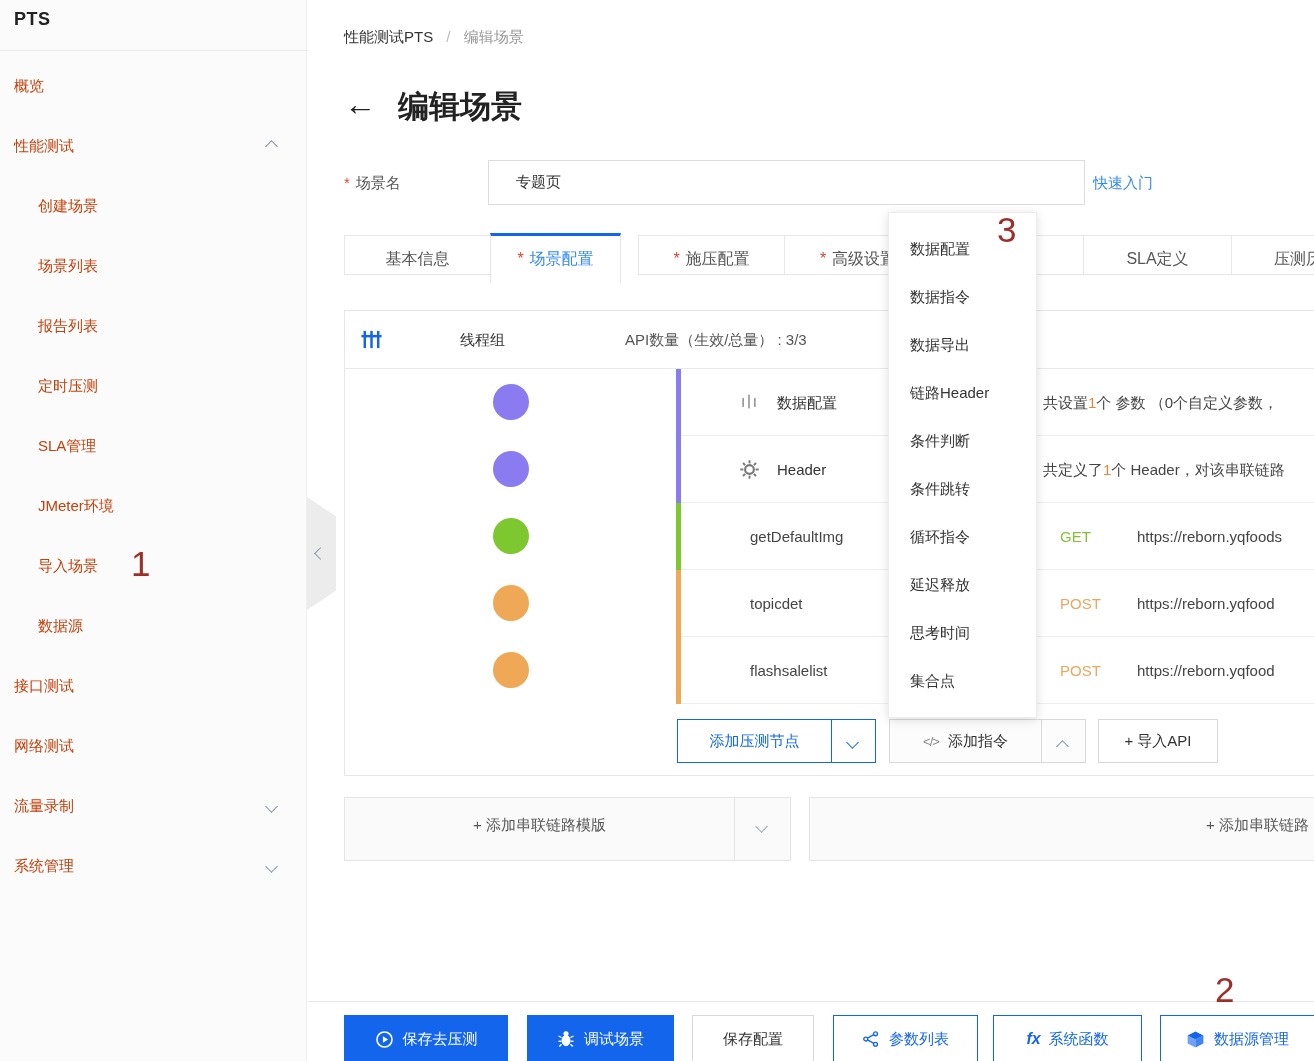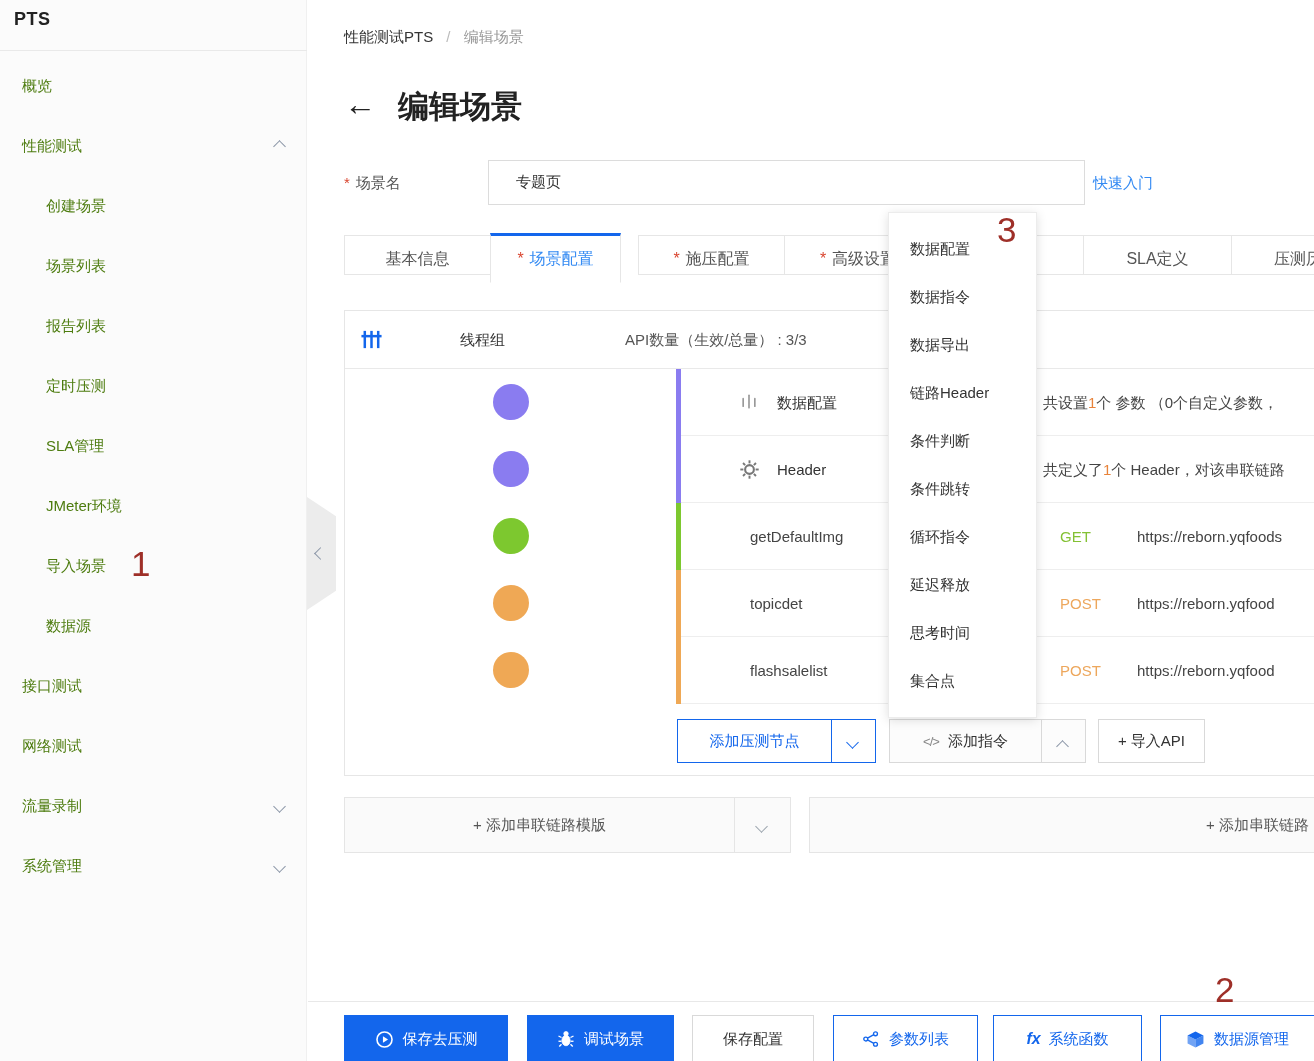--- a/index.html
+++ b/index.html
@@ -3,21 +3,21 @@
 <meta charset="utf-8">
 <style>
   * { margin:0; padding:0; box-sizing:border-box; }
   body { font-family:"Liberation Sans", sans-serif; background:#fff; }
   #canvas { position:relative; width:1314px; height:1061px; background:#fff; overflow:hidden; }
 
   
   .sidebar { position:absolute; left:0; top:0; width:307px; height:1061px; background:#fbfbfb; border-right:1px solid #f0f0f0; }
   .brand { position:absolute; left:14px; top:9px; font-size:18px; font-weight:bold; color:#222; letter-spacing:.5px; }
   .brand-divider { position:absolute; left:0; top:50px; width:307px; border-top:1px solid #e9e9e9; }
-  .side-item { position:absolute; left:8px; width:304px; height:60px; line-height:60px; font-size:15px; color:#4d7c0f; cursor:pointer; }
+  .side-item { position:absolute; left:0; width:304px; height:60px; line-height:60px; font-size:15px; color:#c2410c; cursor:pointer; }
   .side-item .lbl1 { margin-left:14px; }
   .side-item .lbl2 { margin-left:38px; }
   .chev { display:inline-block; width:9px; height:9px; border-right:1.6px solid #8a95a6; border-bottom:1.6px solid #8a95a6; }
   .chev.down { transform:rotate(45deg); }
   .chev.up { transform:rotate(-135deg); }
   .chev.left { transform:rotate(135deg); }
   .side-chev { position:absolute; right:28px; top:26px; }
   .collapse-tab { position:absolute; left:307px; top:497px; width:29px; height:113px; background:#ececec; clip-path:polygon(0 0,100% 17%,100% 83%,0 100%); }
   .collapse-tab .chev { position:absolute; left:9px; top:52px; }
 
@@ -69,24 +69,24 @@
   .bs-main { flex:1; text-align:center; line-height:42px; font-size:15px; white-space:nowrap; }
   .bs-chev { width:44px; position:relative; }
   .bs-chev .chev { position:absolute; left:16px; top:18px; }
   .add-node { left:332px; top:408px; width:199px; border:1px solid #1366ec; color:#1366ec; }
   .add-node .bs-chev { border-left:1px solid #1366ec; }
   .add-node .chev { border-color:#1366ec; }
   .add-instr { left:544px; top:408px; width:197px; border:1px solid #d9d9d9; color:#333; background:#fcfcfc; }
   .add-instr .bs-chev { border-left:1px solid #d9d9d9; }
   .add-instr .chev { top:22px; }
   .code-glyph { font-size:13px; color:#888; margin-right:9px; letter-spacing:-1px; }
-  .import-api { position:absolute; left:753px; top:408px; width:107px; height:44px; border:1px solid #d9d9d9; background:#fff; text-align:center; line-height:42px; font-size:15px; color:#333; cursor:pointer; }
-
-  
-  .tpl-btn { position:absolute; top:797px; height:56px; background:#fafafa; border:1px solid #e5e5e5; display:flex; cursor:pointer; }
+  .import-api { position:absolute; left:753px; top:408px; width:120px; height:44px; border:1px solid #d9d9d9; background:#fff; text-align:center; line-height:42px; font-size:15px; color:#333; cursor:pointer; }
+
+  
+  .tpl-btn { position:absolute; top:797px; height:64px; background:#fafafa; border:1px solid #e5e5e5; display:flex; cursor:pointer; }
   .tpl-left { left:344px; width:447px; }
   .tpl-right { left:809px; width:577px; }
   .tpl-main { flex:1; text-align:center; line-height:54px; font-size:15px; color:#555; white-space:nowrap; }
   .tpl-chev { width:56px; border-left:1px solid #e5e5e5; position:relative; }
   .tpl-chev .chev { position:absolute; left:22px; top:24px; border-color:#9aa3ad; }
   .tpl-right .tpl-main { text-align:left; padding-left:396px; }
 
   
   .toolbar-divider { position:absolute; left:308px; top:1001px; width:1006px; border-top:1px solid #e8e8e8; }
   .tb-btn { position:absolute; top:1015px; height:48px; display:flex; align-items:center; justify-content:center; font-size:15px; cursor:pointer; white-space:nowrap; }

